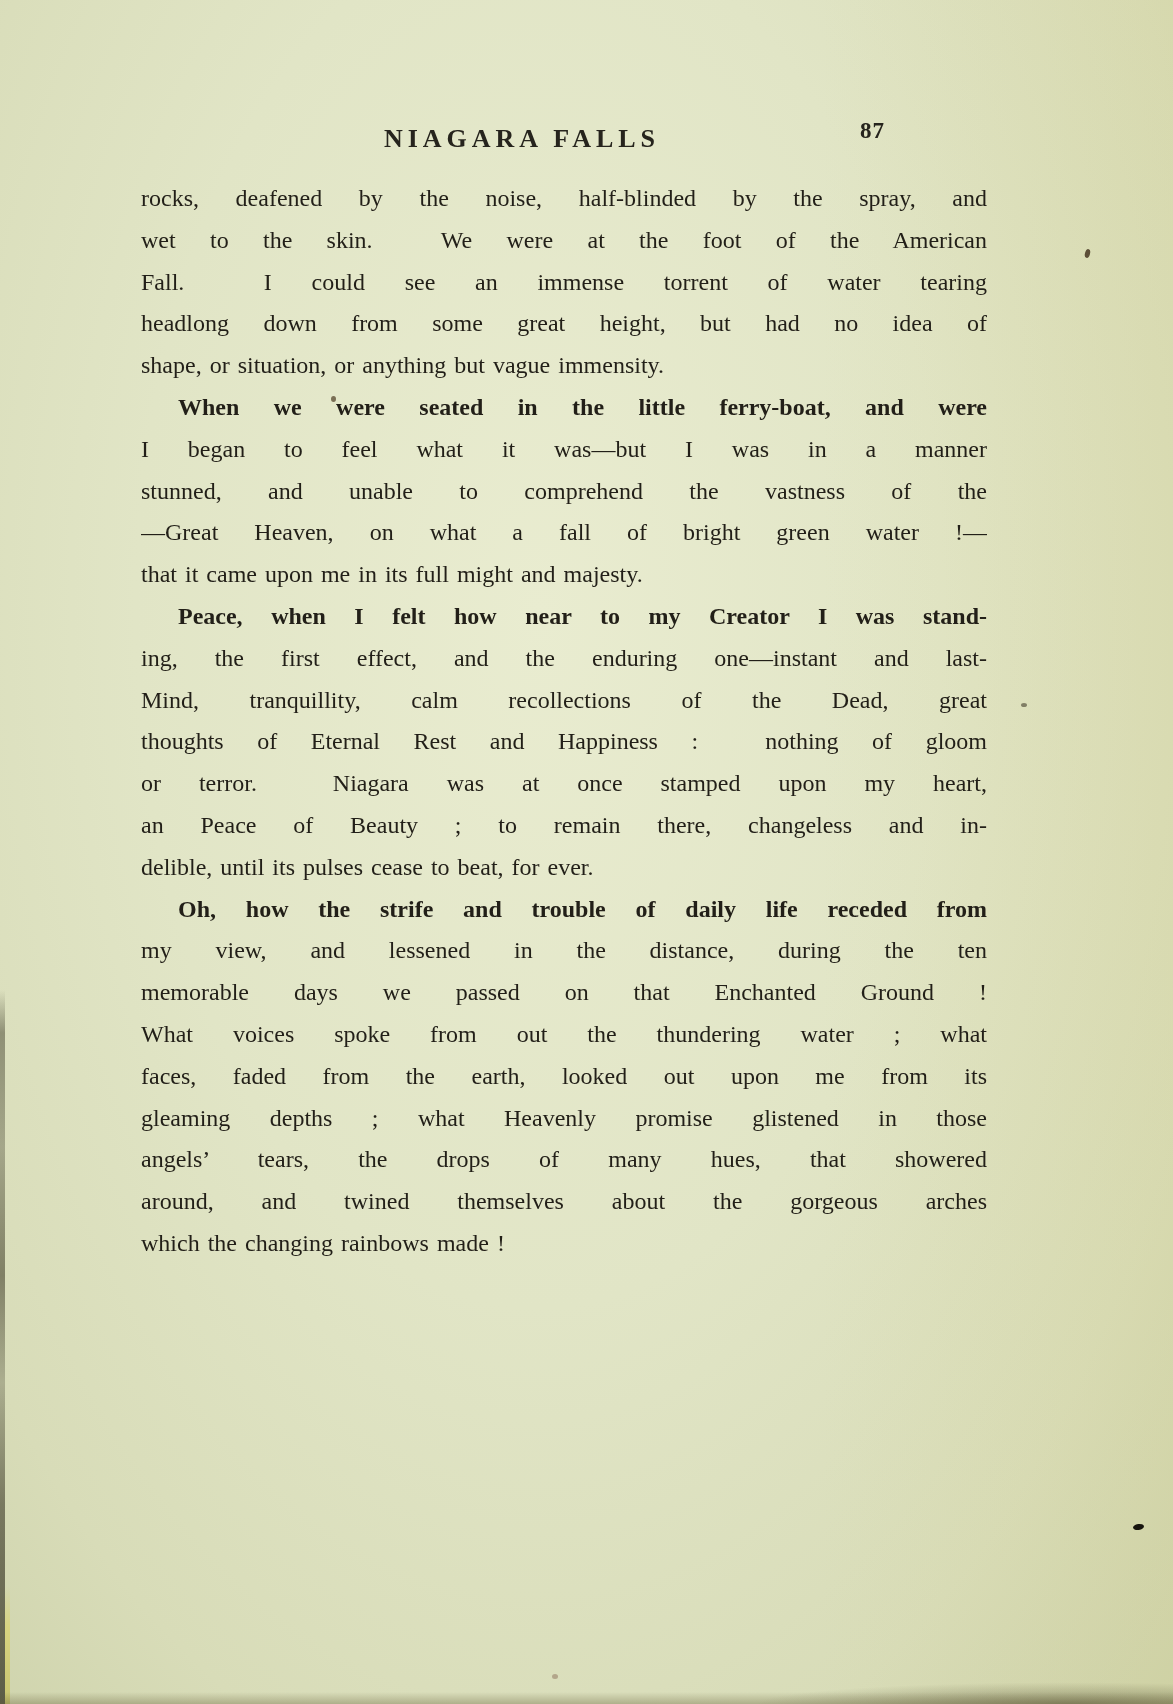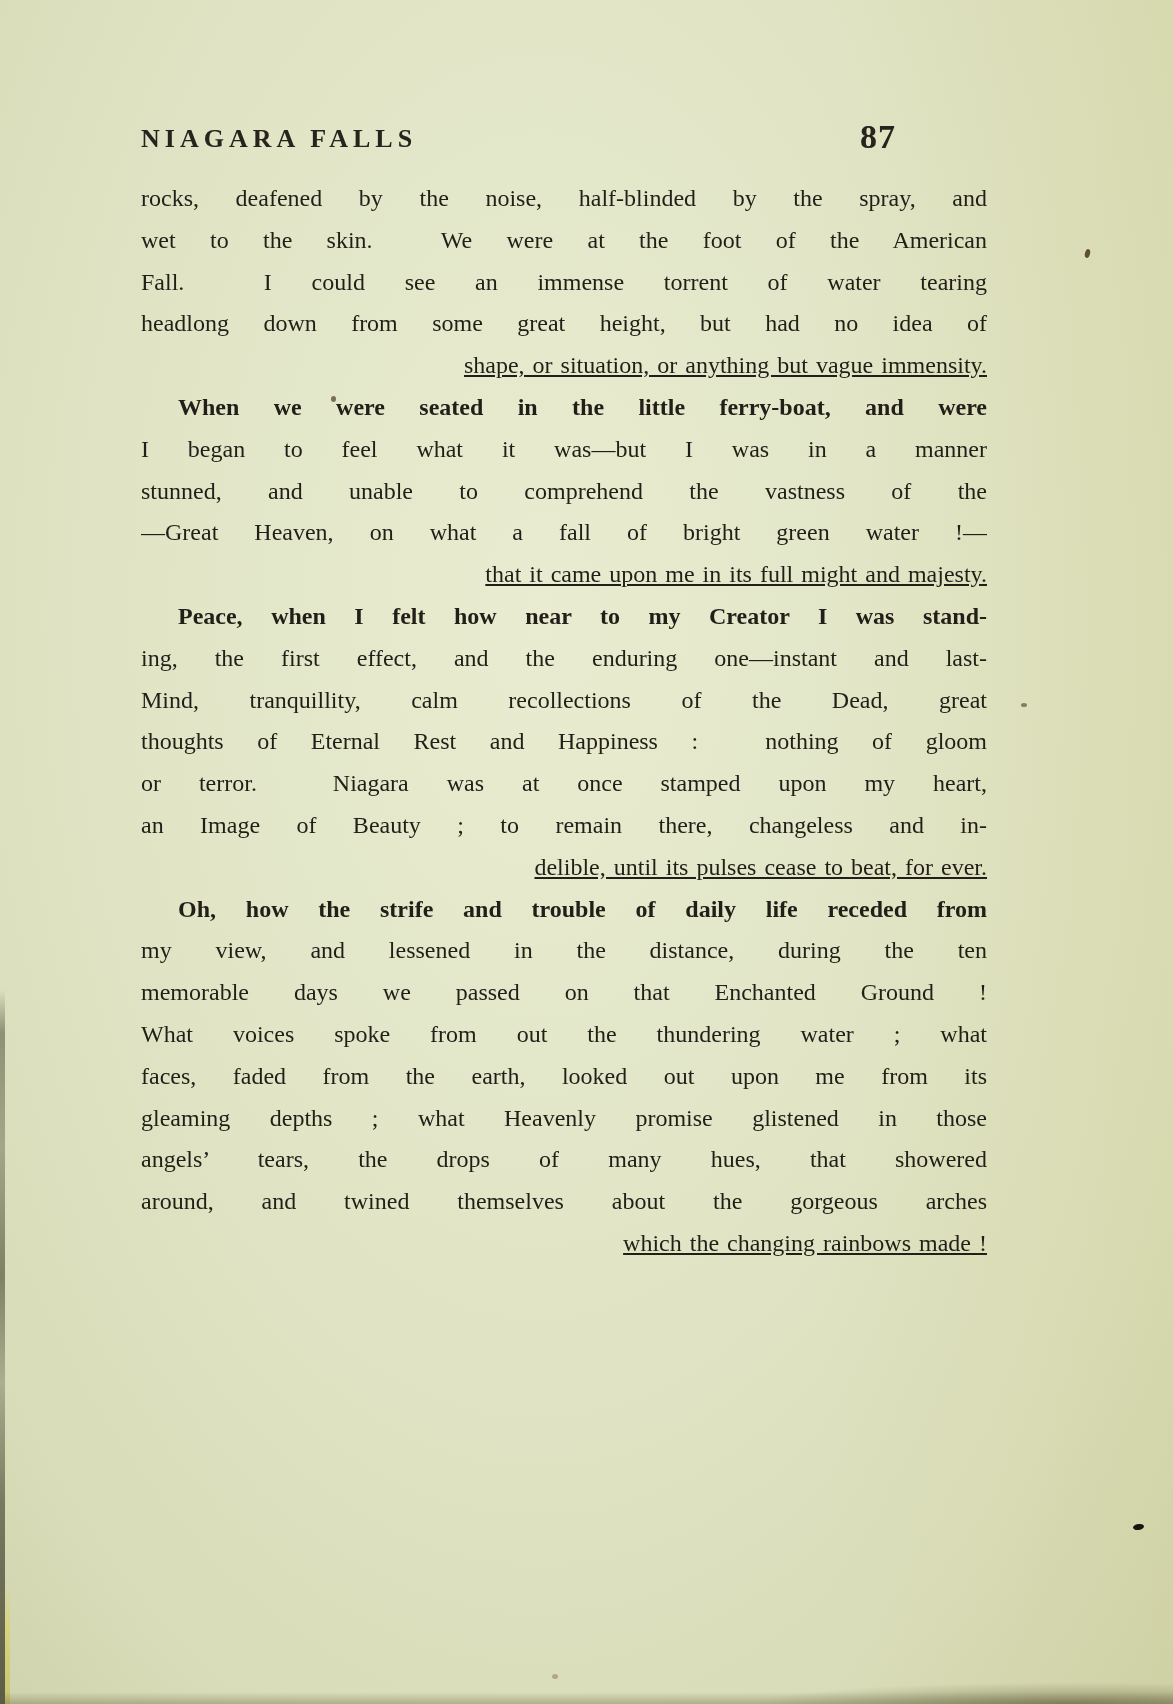--- a/index.html
+++ b/index.html
@@ -14,31 +14,31 @@
     font-family: "Liberation Serif", "DejaVu Serif", serif;
     color: #221f18;
   }
 
   
   .running-head {
     position: absolute;
     top: 124px;
     left: 141px;
     width: 762px;
-    text-align: left;
+    text-align: center;
     font-size: 26px;
     font-weight: bold;
     letter-spacing: 5px;
     color: #26241d;
   }
   .folio {
     position: absolute;
     top: 118px;
     left: 860px;
-    font-size: 34px;
+    font-size: 23px;
     font-weight: bold;
     letter-spacing: 1px;
     color: #26241d;
   }
 
   
   .text-block {
     position: absolute;
     top: 178px;
     left: 141px;
@@ -48,21 +48,21 @@
   }
   .paragraph { margin: 0; }
   .line {
     height: 41.8px;
     line-height: 41.8px;
     overflow: hidden;
     white-space: normal;
   }
   .line.just { text-align: justify; }
   .line.just::after { content: ""; display: inline-block; width: 100%; height: 0; }
-  .line.last { text-align: right; text-decoration: underline; }
+  .line.last { text-align: left; }
   .line.indent { text-indent: 37px; font-weight: bold; }
 
   
   .edge-left {
     position: absolute; left: 0; top: 990px; width: 5px; height: 714px;
     background: linear-gradient(180deg,
       rgba(50,48,30,0.0) 0%, rgba(50,48,30,0.45) 6%, rgba(40,38,22,0.30) 22%,
       rgba(55,52,32,0.55) 40%, rgba(40,38,22,0.25) 55%, rgba(45,42,26,0.55) 72%,
       rgba(30,28,16,0.65) 100%);
   }
@@ -108,21 +108,21 @@
         <div class="line just">stunned, and unable to comprehend the vastness of the</div>
         <div class="line just">—Great Heaven, on what a fall of bright green water !—</div>
         <div class="line last">that it came upon me in its full might and majesty.</div>
       </div>
       <div class="paragraph">
         <div class="line just indent">Peace, when I felt how near to my Creator I was stand-</div>
         <div class="line just">ing, the first effect, and the enduring one—instant and last-</div>
         <div class="line just">Mind, tranquillity, calm recollections of the Dead, great</div>
         <div class="line just">thoughts of Eternal Rest and Happiness :&nbsp; nothing of gloom</div>
         <div class="line just">or terror.&nbsp; Niagara was at once stamped upon my heart,</div>
-        <div class="line just">an Image of Beauty ; to remain there, changeless and in-</div>
+        <div class="line just">an Peace of Beauty ; to remain there, changeless and in-</div>
         <div class="line last">delible, until its pulses cease to beat, for ever.</div>
       </div>
       <div class="paragraph">
         <div class="line just indent">Oh, how the strife and trouble of daily life receded from</div>
         <div class="line just">my view, and lessened in the distance, during the ten</div>
         <div class="line just">memorable days we passed on that Enchanted Ground !</div>
         <div class="line just">What voices spoke from out the thundering water ; what</div>
         <div class="line just">faces, faded from the earth, looked out upon me from its</div>
         <div class="line just">gleaming depths ; what Heavenly promise glistened in those</div>
         <div class="line just">angels’ tears, the drops of many hues, that showered</div>

